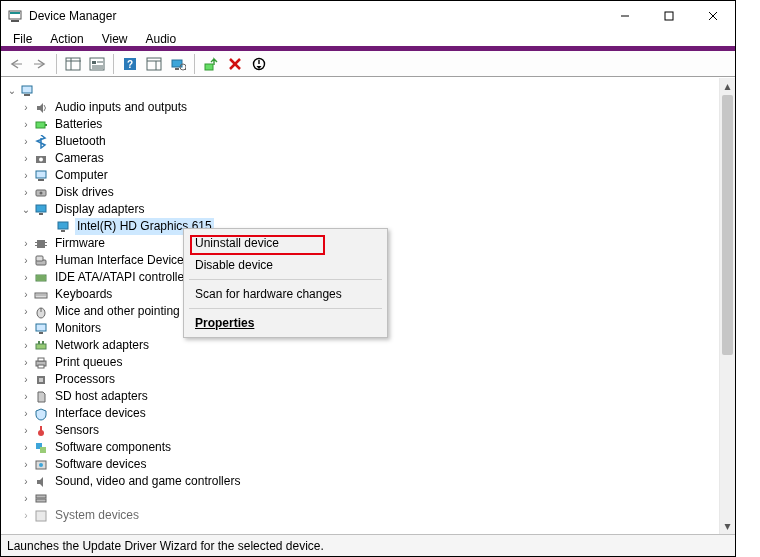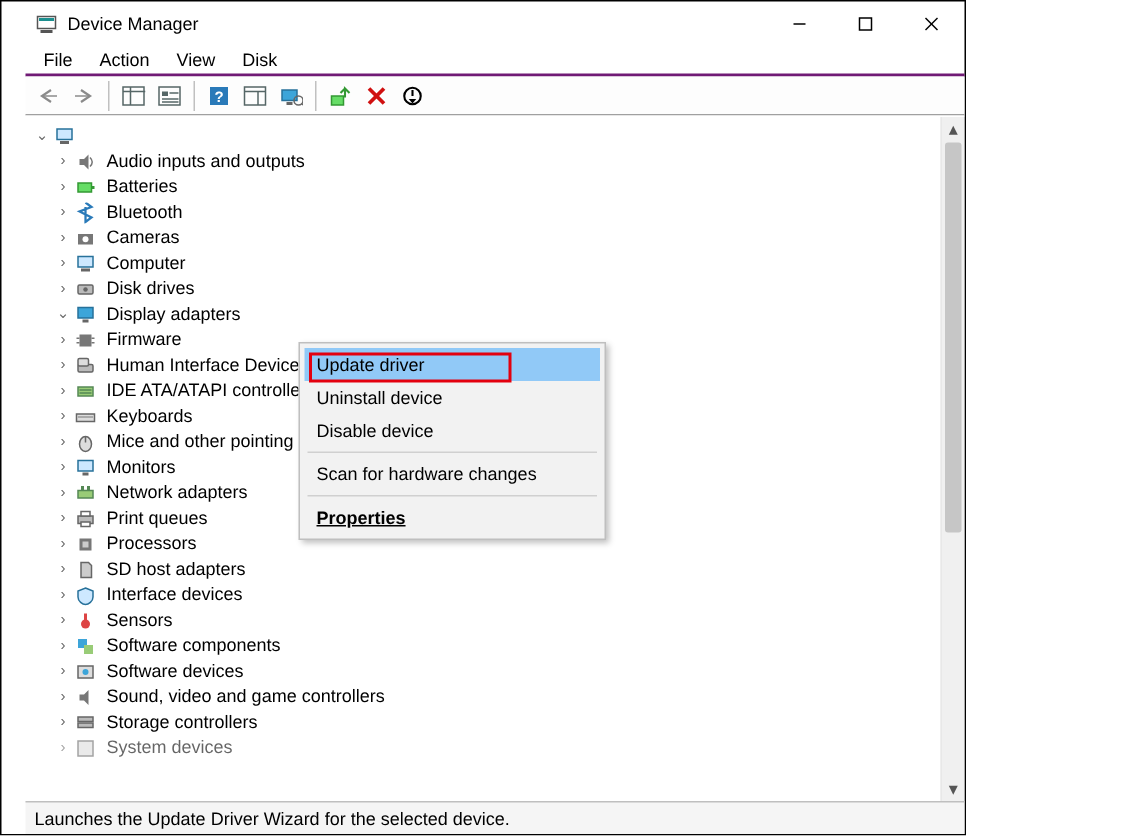--- a/index.html
+++ b/index.html
@@ -1,25 +1,25 @@
 <!DOCTYPE html>
 <html><head>
 <meta charset="utf-8">
 <style>
   * { box-sizing: border-box; }
   html,body { margin:0; padding:0; font-family: "Segoe UI", Tahoma, sans-serif; font-size:12px; color:#000; }
-  .window { width:644px; height:557px; border:1px solid #000; background:#fff; display:flex; flex-direction:column; position:relative;padding-left:16px; }
+  .window { width:736px; height:557px; border:1px solid #000; background:#fff; display:flex; flex-direction:column; position:relative; }
   .titlebar { height:30px; display:flex; align-items:center; padding:0 0 0 6px; }
   .titlebar .app-icon { width:16px; height:16px; margin-right:6px; display:flex; align-items:center; justify-content:center; }
   .titlebar .title { flex:0 0 auto; }
   .titlebar .spacer { flex:1; }
   .win-btns { display:flex; height:100%; }
   .win-btn { width:44px; display:flex; align-items:center; justify-content:center; }
   .win-btn svg { width:10px; height:10px; }
-  .menubar { height:20px; display:flex; align-items:center; padding:0 4px; gap:2px; border-bottom:2px solid #701a75;}
+  .menubar { height:20px; display:flex; align-items:center; padding:0 4px; gap:2px; border-bottom:5px solid #701a75;}
   .menubar .mitem { padding:2px 8px; }
   .toolbar { height:26px; border-bottom:1px solid #a0a0a0; display:flex; align-items:center; padding:0 4px; gap:2px; background:#fdfdfd;}
   .tool { width:22px; height:22px; display:flex; align-items:center; justify-content:center; border:1px solid transparent; }
   .tool.disabled { opacity:0.45; }
   .sep { width:1px; height:20px; background:#c0c0c0; margin:0 3px; }
   .client { flex:1; display:flex; position:relative; overflow:hidden; border-top:1px solid #fff;}
   .tree-wrap { flex:1; overflow:hidden; position:relative; background:#fff; }
   .tree { position:absolute; left:0; top:0; right:16px; padding:4px 0 0 4px; white-space:nowrap; }
   .vscroll { position:absolute; right:0; top:0; width:16px; height:100%; background:#f0f0f0; border-left:1px solid #e8e8e8;}
   .vscroll .up, .vscroll .down { height:16px; display:flex; align-items:center; justify-content:center; color:#555;}
@@ -73,21 +73,21 @@
             <line x1="9" y1="1" x2="1" y2="9" stroke="#000" stroke-width="1"></line>
           </svg>
         </div>
     </div>
   </div>
 
   <div class="menubar">
     <span class="mitem">File</span>
     <span class="mitem">Action</span>
     <span class="mitem">View</span>
-    <span class="mitem">Disk</span>
+    <span class="mitem">Audio</span>
   </div>
 
   <div class="toolbar">
     <div class="tool disabled">
         <svg width="14" height="12" viewBox="0 0 14 12">
           <path d="M9 2 L3 6 L9 10" fill="none" stroke="#000" stroke-width="1.5"></path>
           <path d="M3 6 H13" stroke="#000"></path>
         </svg>
       </div>
     <div class="tool disabled">
@@ -244,20 +244,30 @@
             <span class="twisty">⌄</span>
             <span class="ic">
               <svg width="14" height="14">
                 <rect x="2" y="2" width="10" height="7" fill="#3da5d9" stroke="#27719a"></rect>
                 <rect x="5" y="10" width="4" height="2" fill="#666"></rect>
               </svg>
             </span>
             <span class="label">Display adapters</span>
           </div>
 
+        <div class="row indent2">
+            <span class="twisty">&nbsp;</span>
+            <span class="ic">
+              <svg width="14" height="14">
+                <rect x="2" y="2" width="10" height="7" fill="#3da5d9" stroke="#27719a"></rect>
+                <rect x="5" y="10" width="4" height="2" fill="#666"></rect>
+              </svg>
+            </span>
+            <span class="label sel">Intel(R) HD Graphics 615</span>
+          </div>
 
         <div class="row indent1">
             <span class="twisty">›</span>
             <span class="ic">
               <svg width="14" height="14">
                 <rect x="3" y="3" width="8" height="8" fill="#777"></rect>
                 <rect x="1" y="5" width="2" height="1" fill="#777"></rect>
                 <rect x="1" y="8" width="2" height="1" fill="#777"></rect>
                 <rect x="11" y="5" width="2" height="1" fill="#777"></rect>
                 <rect x="11" y="8" width="2" height="1" fill="#777"></rect>
@@ -421,21 +431,20 @@
           </div>
 
         <div class="row indent1">
             <span class="twisty">›</span>
             <span class="ic">
               <svg width="14" height="14">
                 <rect x="2" y="3" width="10" height="3" fill="#bbb" stroke="#666"></rect>
                 <rect x="2" y="7" width="10" height="3" fill="#bbb" stroke="#666"></rect>
               </svg>
             </span>
-            <span class="label">Storage controllers</span>
           </div>
 
         <div class="row indent1" style="opacity:0.6">
             <span class="twisty">›</span>
             <span class="ic">
               <svg width="14" height="14">
                 <rect x="2" y="2" width="10" height="10" fill="#ddd" stroke="#666"></rect>
               </svg>
             </span>
             <span class="label">System devices</span>
@@ -444,23 +453,20 @@
       </div>
 
       <div class="vscroll">
         <div class="up">▴</div>
         <div class="thumb"></div>
         <div class="down" style="position:absolute; bottom:0; left:0; right:0;">▾</div>
       </div>
     </div>
 
     <div class="ctx">
-      <div class="citem hi">
-          <span>Update driver</span>
-        </div>
       <div class="hi-border"></div>
       <div class="citem">
           <span>Uninstall device</span>
         </div>
       <div class="citem">
           <span>Disable device</span>
         </div>
       <div class="csep"></div>
       <div class="citem">
           <span>Scan for hardware changes</span>

